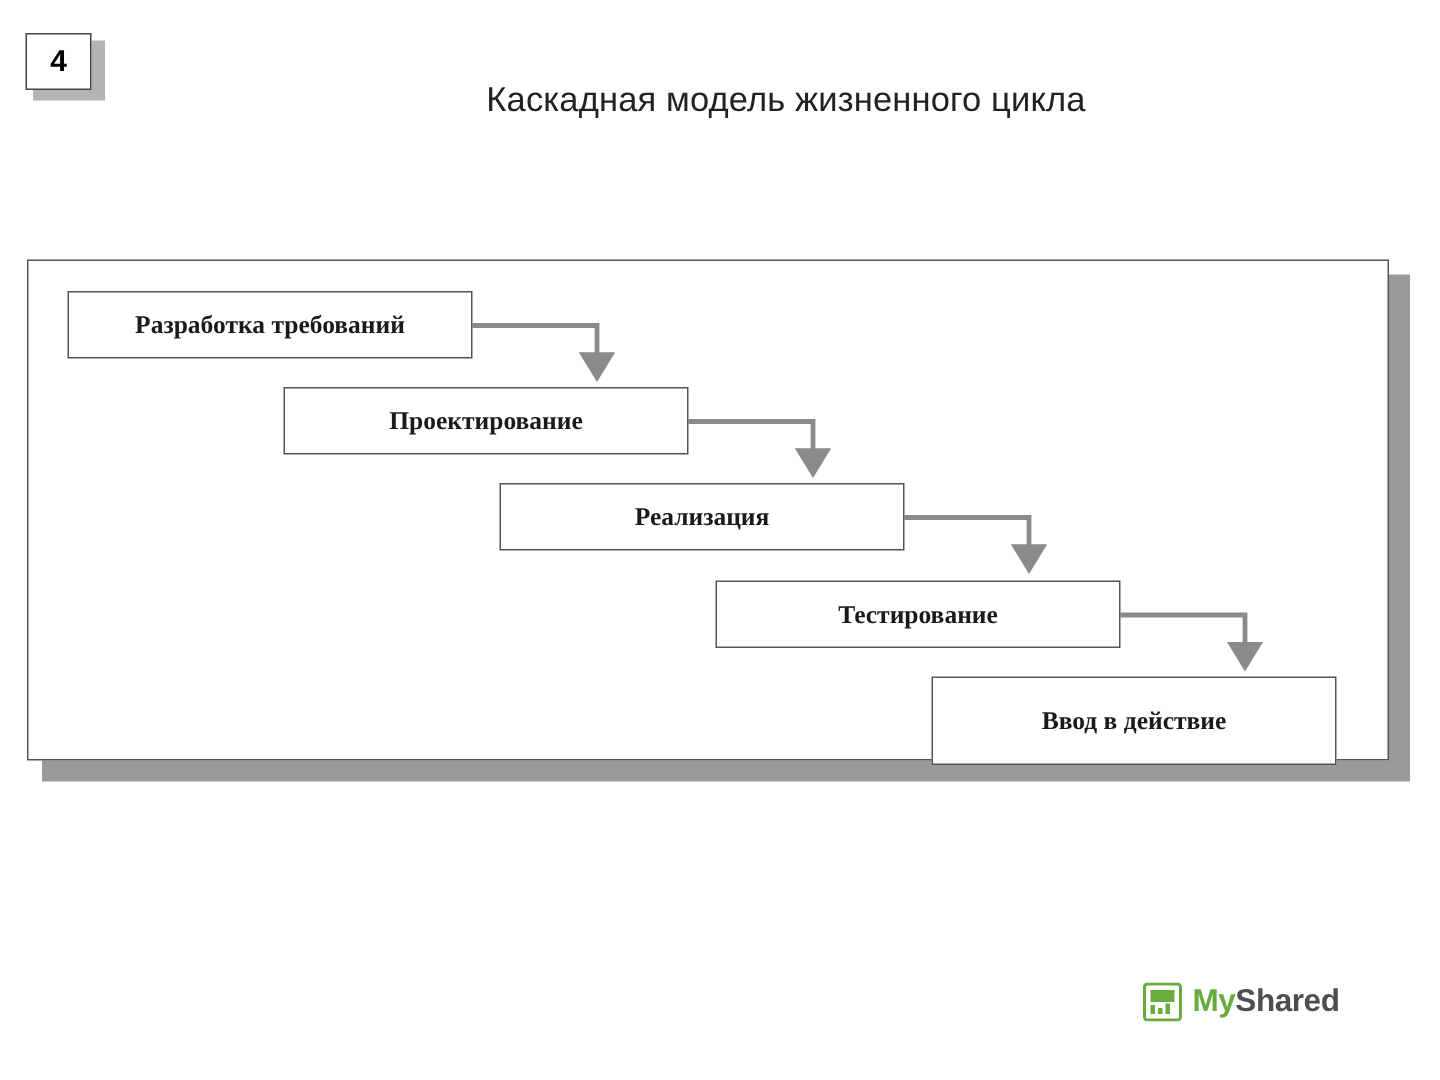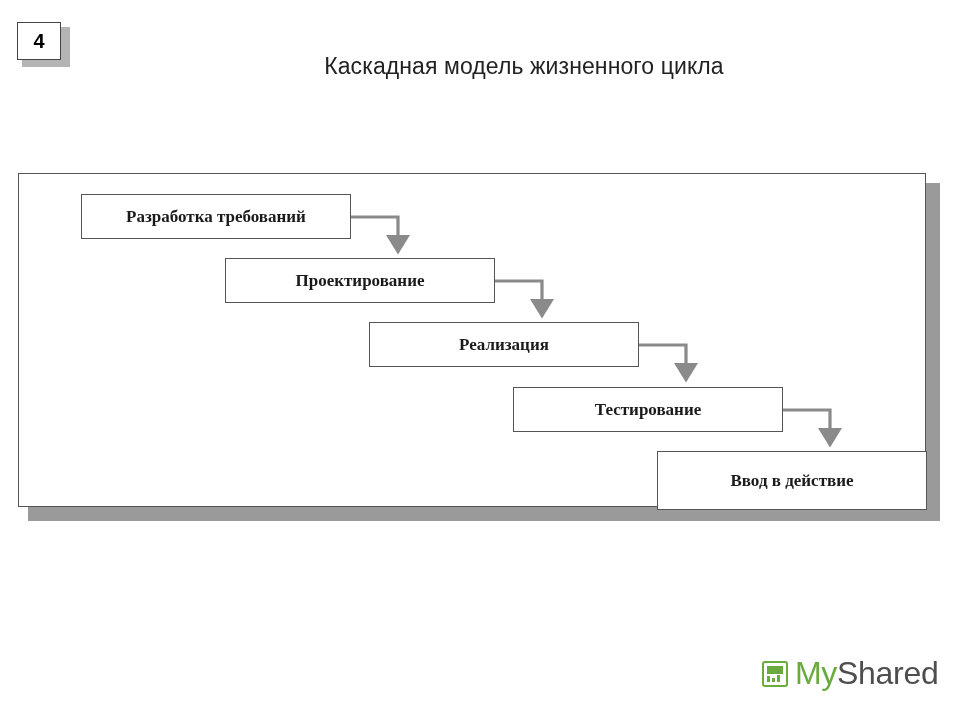--- a/index.html
+++ b/index.html
@@ -90,21 +90,20 @@
     border: 1.5px solid #555555;
     box-sizing: border-box;
     display: flex;
     align-items: center;
     justify-content: center;
     font-family: "Liberation Serif", serif;
     font-weight: bold;
     font-size: 17px;
     color: #1a1a1a;
     white-space: nowrap;
-    margin-left: 36px;
   }
 
   .arrows {
     position: absolute;
     left: 0;
     top: 0;
     width: 908px;
     height: 334px;
     pointer-events: none;
   }
@@ -119,22 +118,22 @@
     gap: 7px;
   }
   .wm-icon {
     width: 26px;
     height: 26px;
     position: relative;
     display: block;
   }
   .wm-text {
     font-family: "Liberation Sans", sans-serif;
-    font-size: 32px;
-    font-weight: normal;
+    font-size: 21px;
+    font-weight: bold;
     color: #4e4e4e;
     letter-spacing: -0.3px;
   }
   .wm-text .my { color: #6aab3e; }
 </style>
 </head>
 <body>
 
 <div class="slide-number-shadow"></div>
 <div class="slide-number">4</div>

